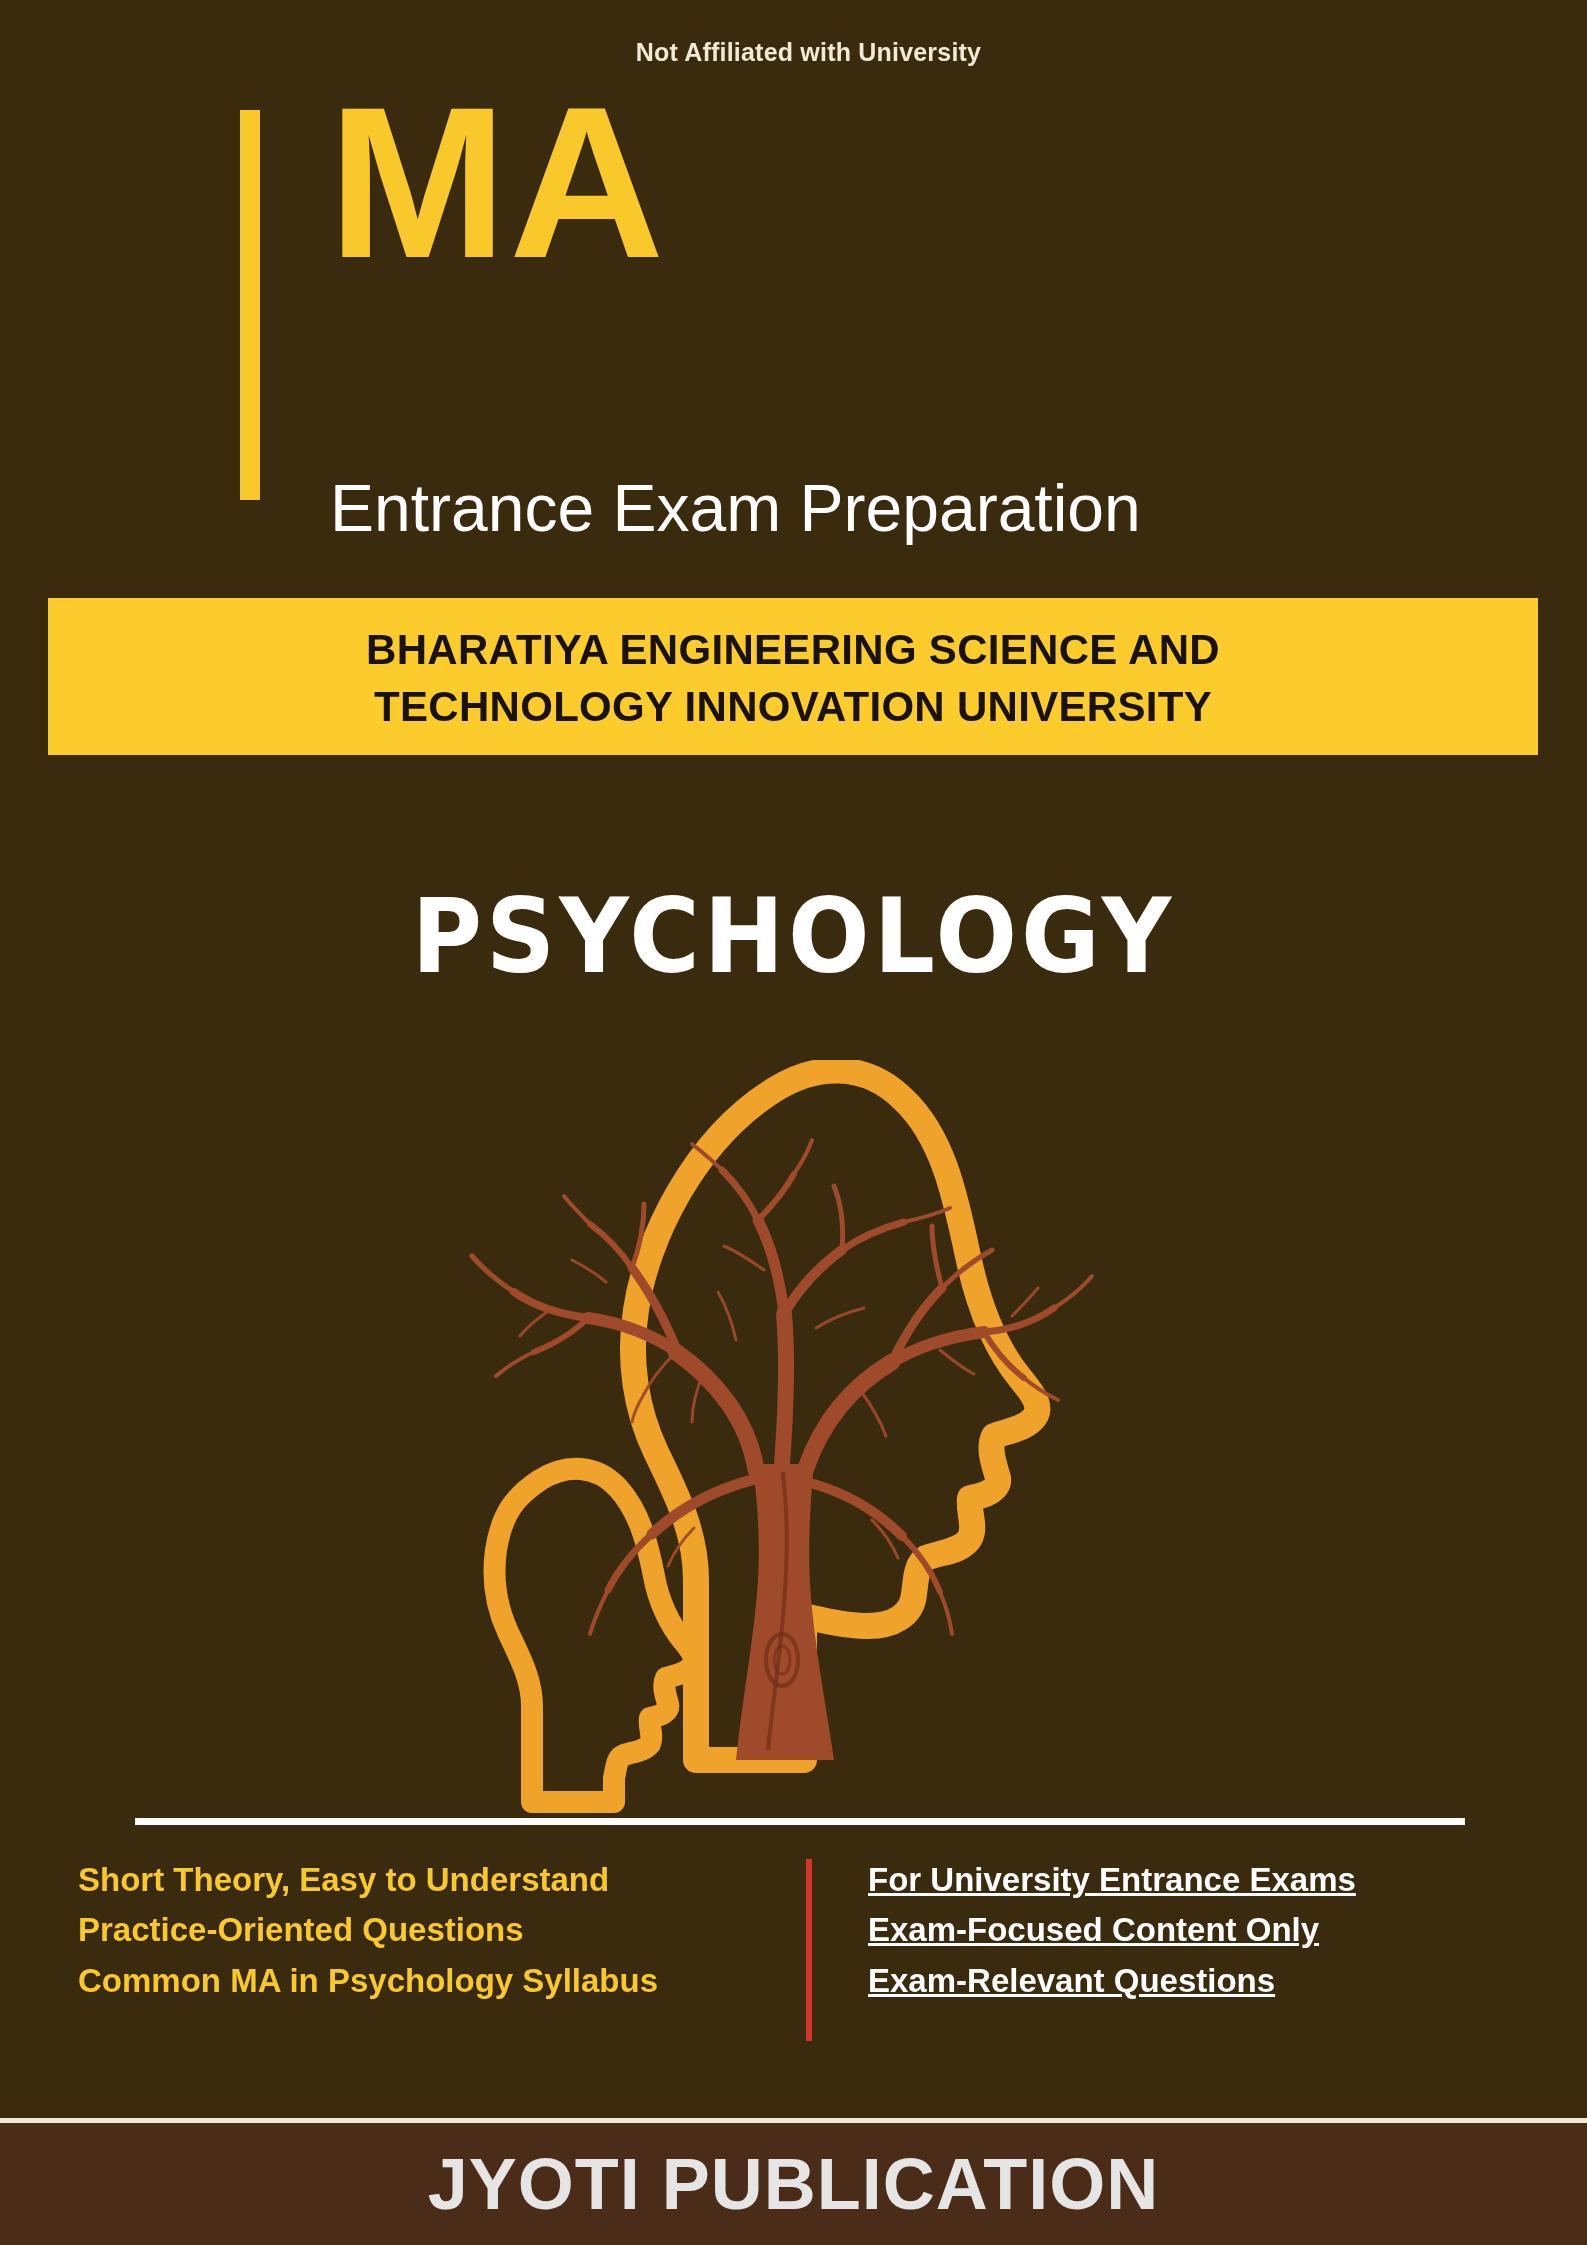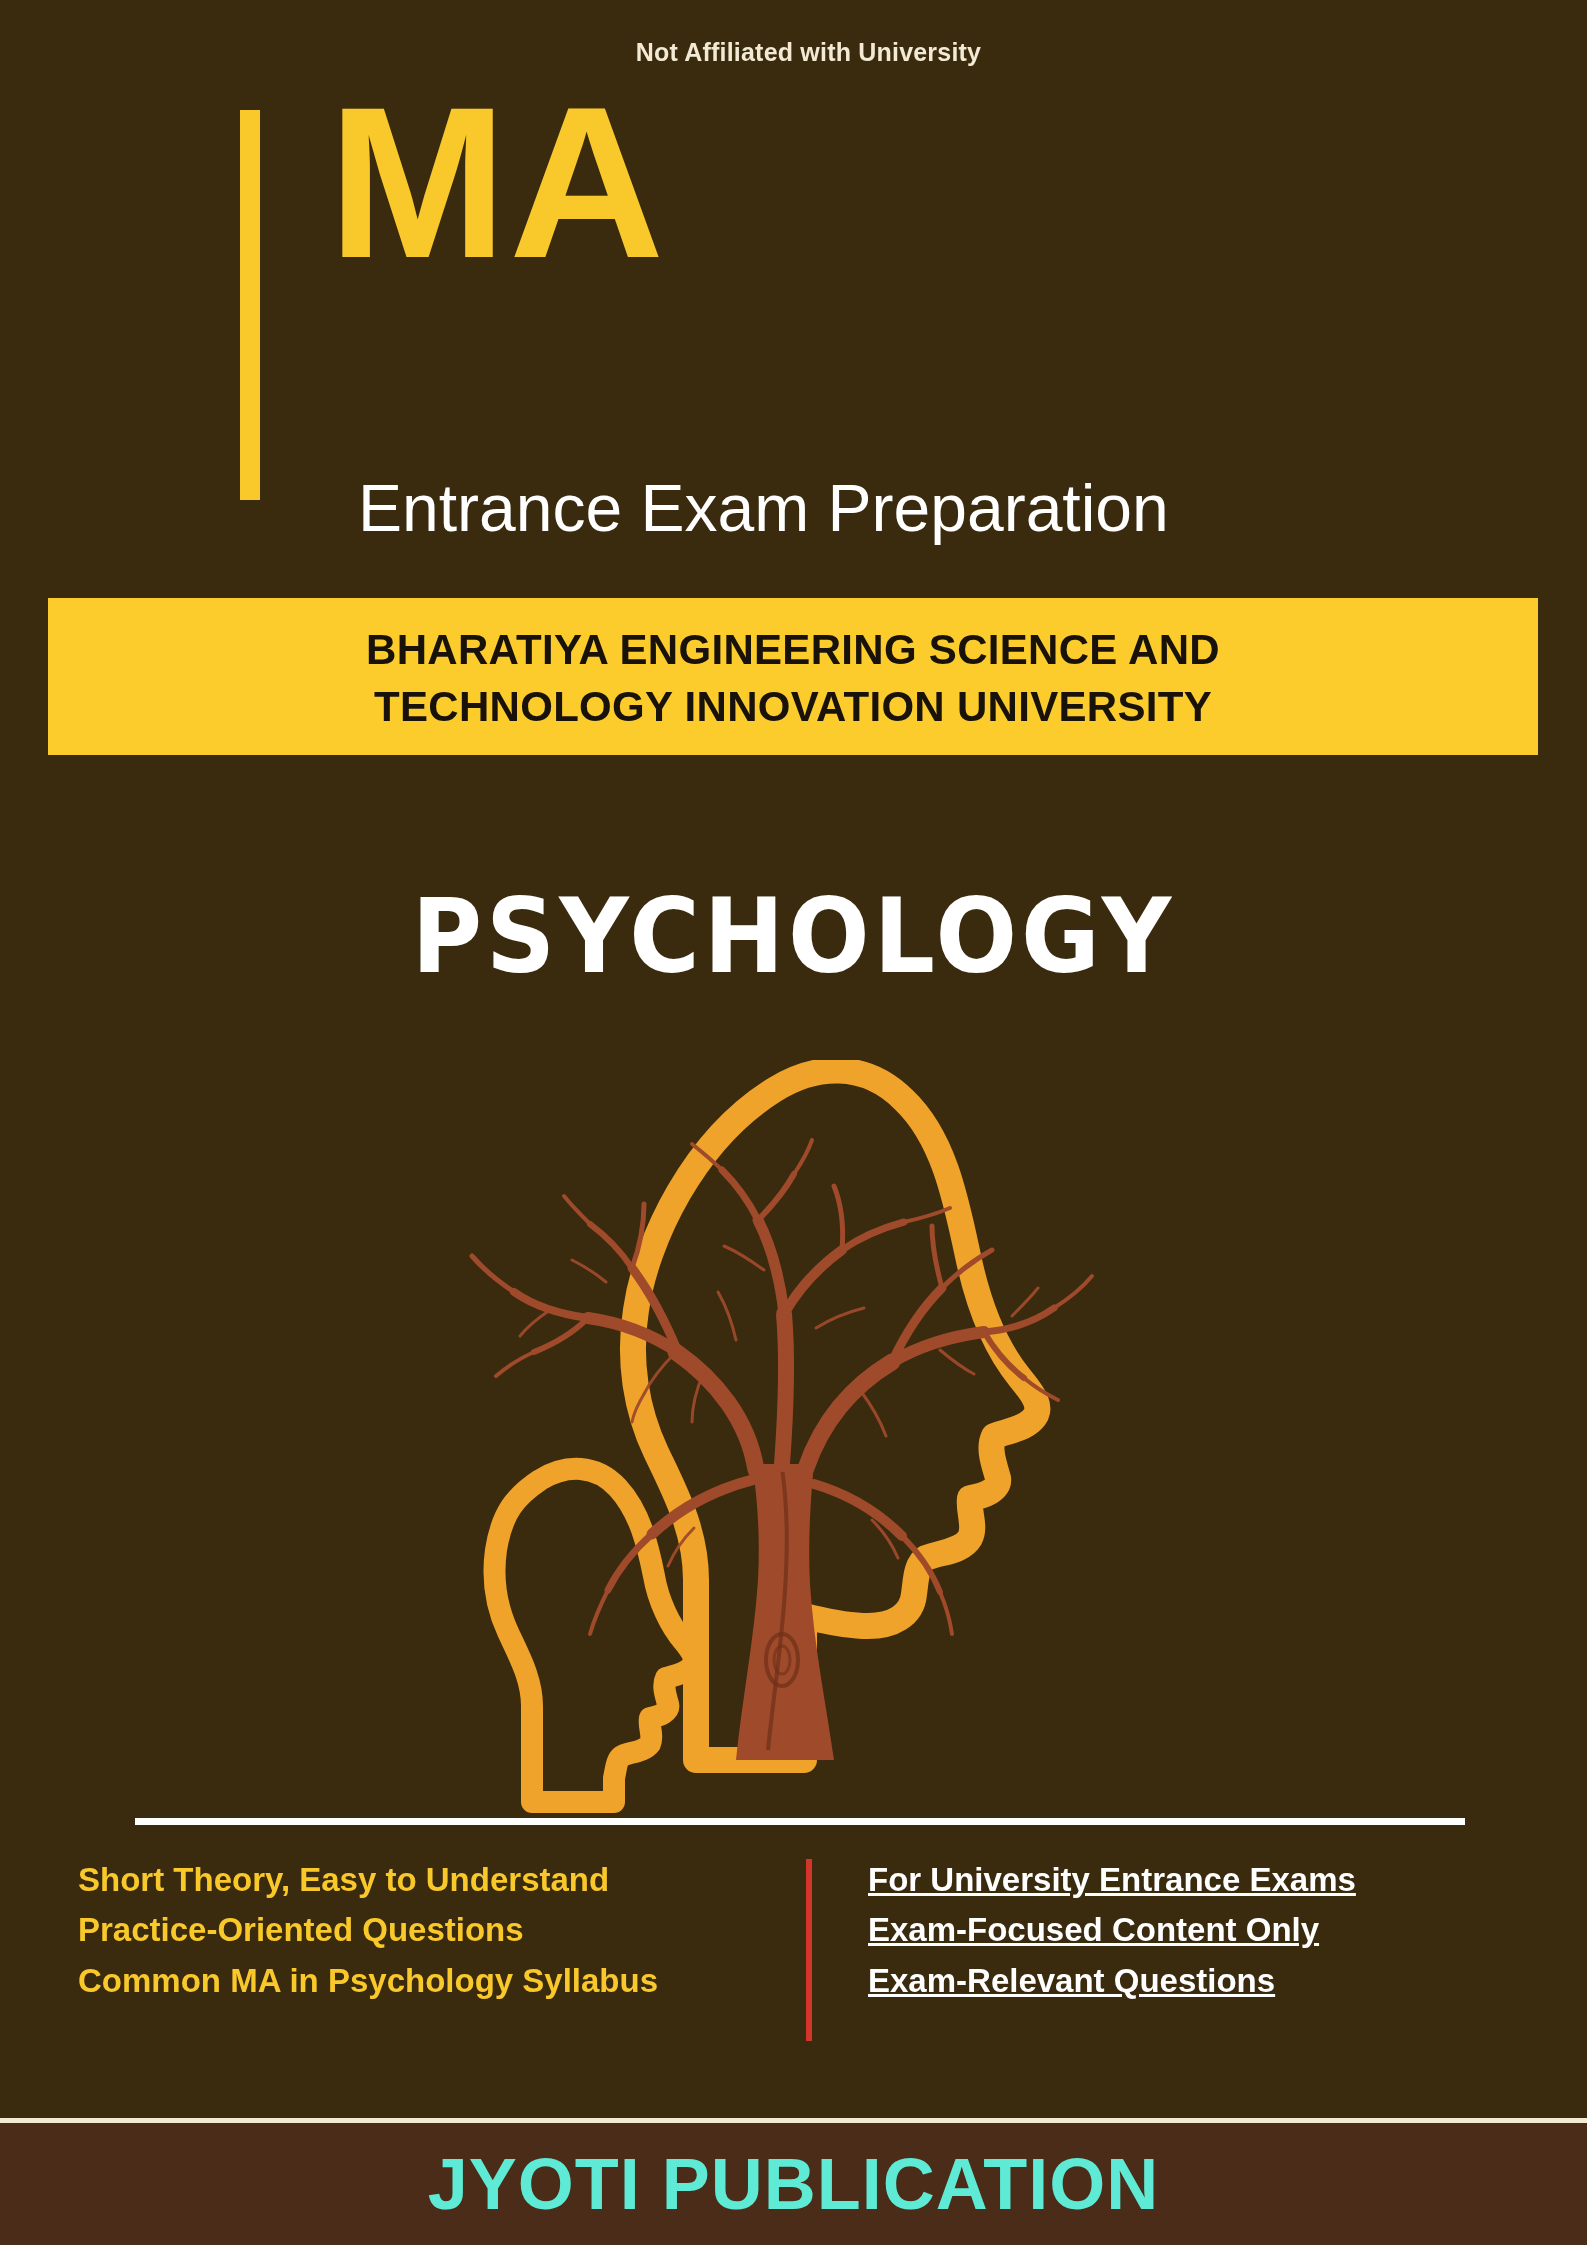--- a/index.html
+++ b/index.html
@@ -61,21 +61,20 @@
     line-height: 1;
   }
   .subtitle {
     position: absolute;
     left: 90px;
     top: 375px;
     font-size: 66px;
     color: #ffffff;
     line-height: 1;
     white-space: nowrap;
-    margin-left: 28px;
   }
 
   
   .uni-banner {
     position: absolute;
     left: 48px;
     top: 598px;
     width: 1490px;
     background: #fbcc2c;
     padding: 24px 20px 20px 20px;
@@ -179,21 +178,21 @@
     bottom: 0;
     width: 100%;
     height: 122px;
     background: #4a2c18;
     border-top: 5px solid #f3ead6;
     display: flex;
     align-items: center;
     justify-content: center;
   }
   .footer span {
-    color: #5eead4;
+    color: #e5e5e5;
     font-size: 72px;
     font-weight: bold;
     letter-spacing: 1px;
   }
 </style>
 </head>
 <body>
 
 <div class="cover">
 

